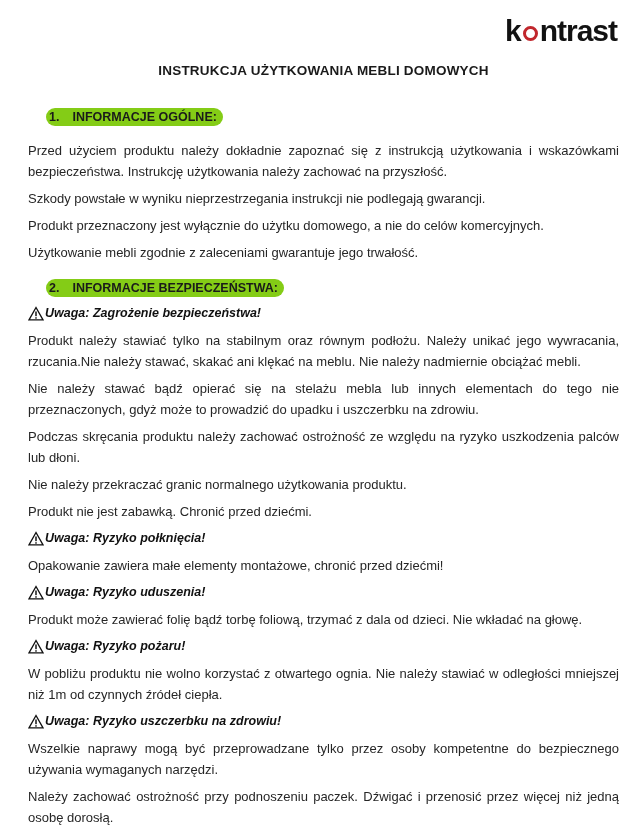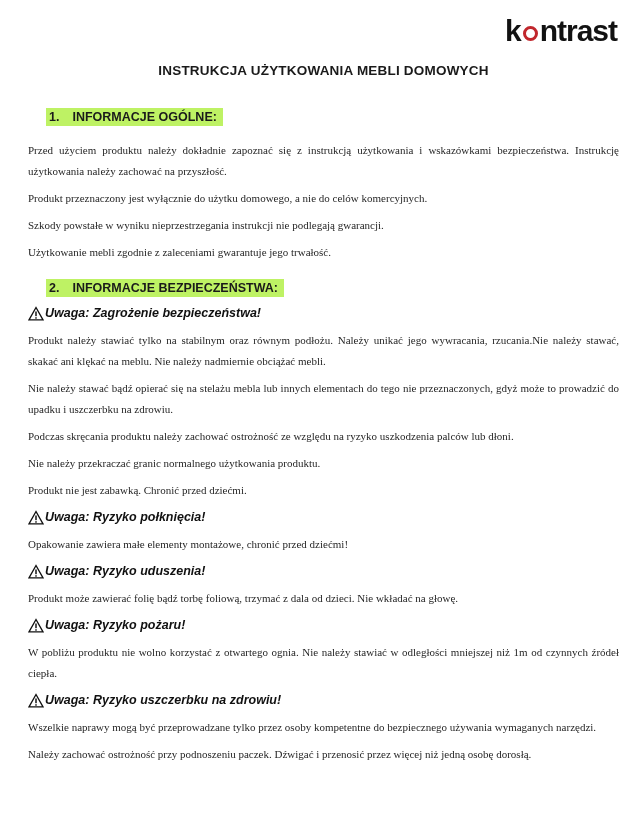--- a/index.html
+++ b/index.html
@@ -17,25 +17,25 @@
     display:inline-block; width:15px; height:15px;
     border:3px solid #c1272d; border-radius:50%;
     margin:0 2px; vertical-align:0px;
   }
   .doc-title {
     text-align:center; font-size:13.5px; font-weight:700;
     margin-top:17px; letter-spacing:0.2px; color:#1a1a1a;
   }
   .sec-head { margin:30px 0 14px 18px; font-size:12.5px; font-weight:700; color:#1a1a1a; }
   .sec-head.second { margin-top:16px; margin-bottom:0; }
-  .sec-head .hl { background:#bef264; padding:2px 6px 2px 3px; display:inline-block; }
+  .sec-head .hl { background:#84cc16; padding:2px 6px 2px 3px; display:inline-block;border-radius:9px; }
   .sec-head .num { margin-right:13px; }
   p.body {
-    font-size:11px; line-height:21px; text-align:justify;
-    margin-bottom:6px; color:#262626;font-family:Liberation Serif, serif;
+    font-size:13px; line-height:21px; text-align:justify;
+    margin-bottom:6px; color:#262626;
   }
   .warn {
     font-size:12.5px; font-weight:700; font-style:italic; color:#111;
     margin:9px 0 9px 0; display:flex; align-items:flex-start;
   }
   .warn .tri { flex:0 0 auto; margin-right:1px; display:inline-flex; }
 </style>
 </head>
 <body>
 
@@ -43,22 +43,22 @@
 
   <div class="logo"><span>k</span><span class="logo-ring"></span><span>ntrast</span></div>
 
   <h1 class="doc-title">INSTRUKCJA UŻYTKOWANIA MEBLI DOMOWYCH</h1>
 
   <div class="sec-head">
     <span class="hl"><span class="num">1.</span><span>INFORMACJE OGÓLNE:</span></span>
   </div>
 
   <p class="body">Przed użyciem produktu należy dokładnie zapoznać się z instrukcją użytkowania i wskazówkami bezpieczeństwa. Instrukcję użytkowania należy zachować na przyszłość.</p>
+  <p class="body">Szkody powstałe w wyniku nieprzestrzegania instrukcji  nie podlegają gwarancji.</p>
   <p class="body">Produkt przeznaczony jest wyłącznie do użytku domowego, a nie do celów komercyjnych.</p>
-  <p class="body">Szkody powstałe w wyniku nieprzestrzegania instrukcji  nie podlegają gwarancji.</p>
   <p class="body">Użytkowanie mebli zgodnie z zaleceniami gwarantuje jego trwałość.</p>
 
   <div class="sec-head second">
     <span class="hl"><span class="num">2.</span><span>INFORMACJE BEZPIECZEŃSTWA:</span></span>
   </div>
 
   <div class="warn">
     <span class="tri">
         <svg width="16" height="15" viewBox="0 0 24 22">
           <path d="M12 2 L22.5 20.5 H1.5 Z" fill="none" stroke="#111" stroke-width="2"></path>

